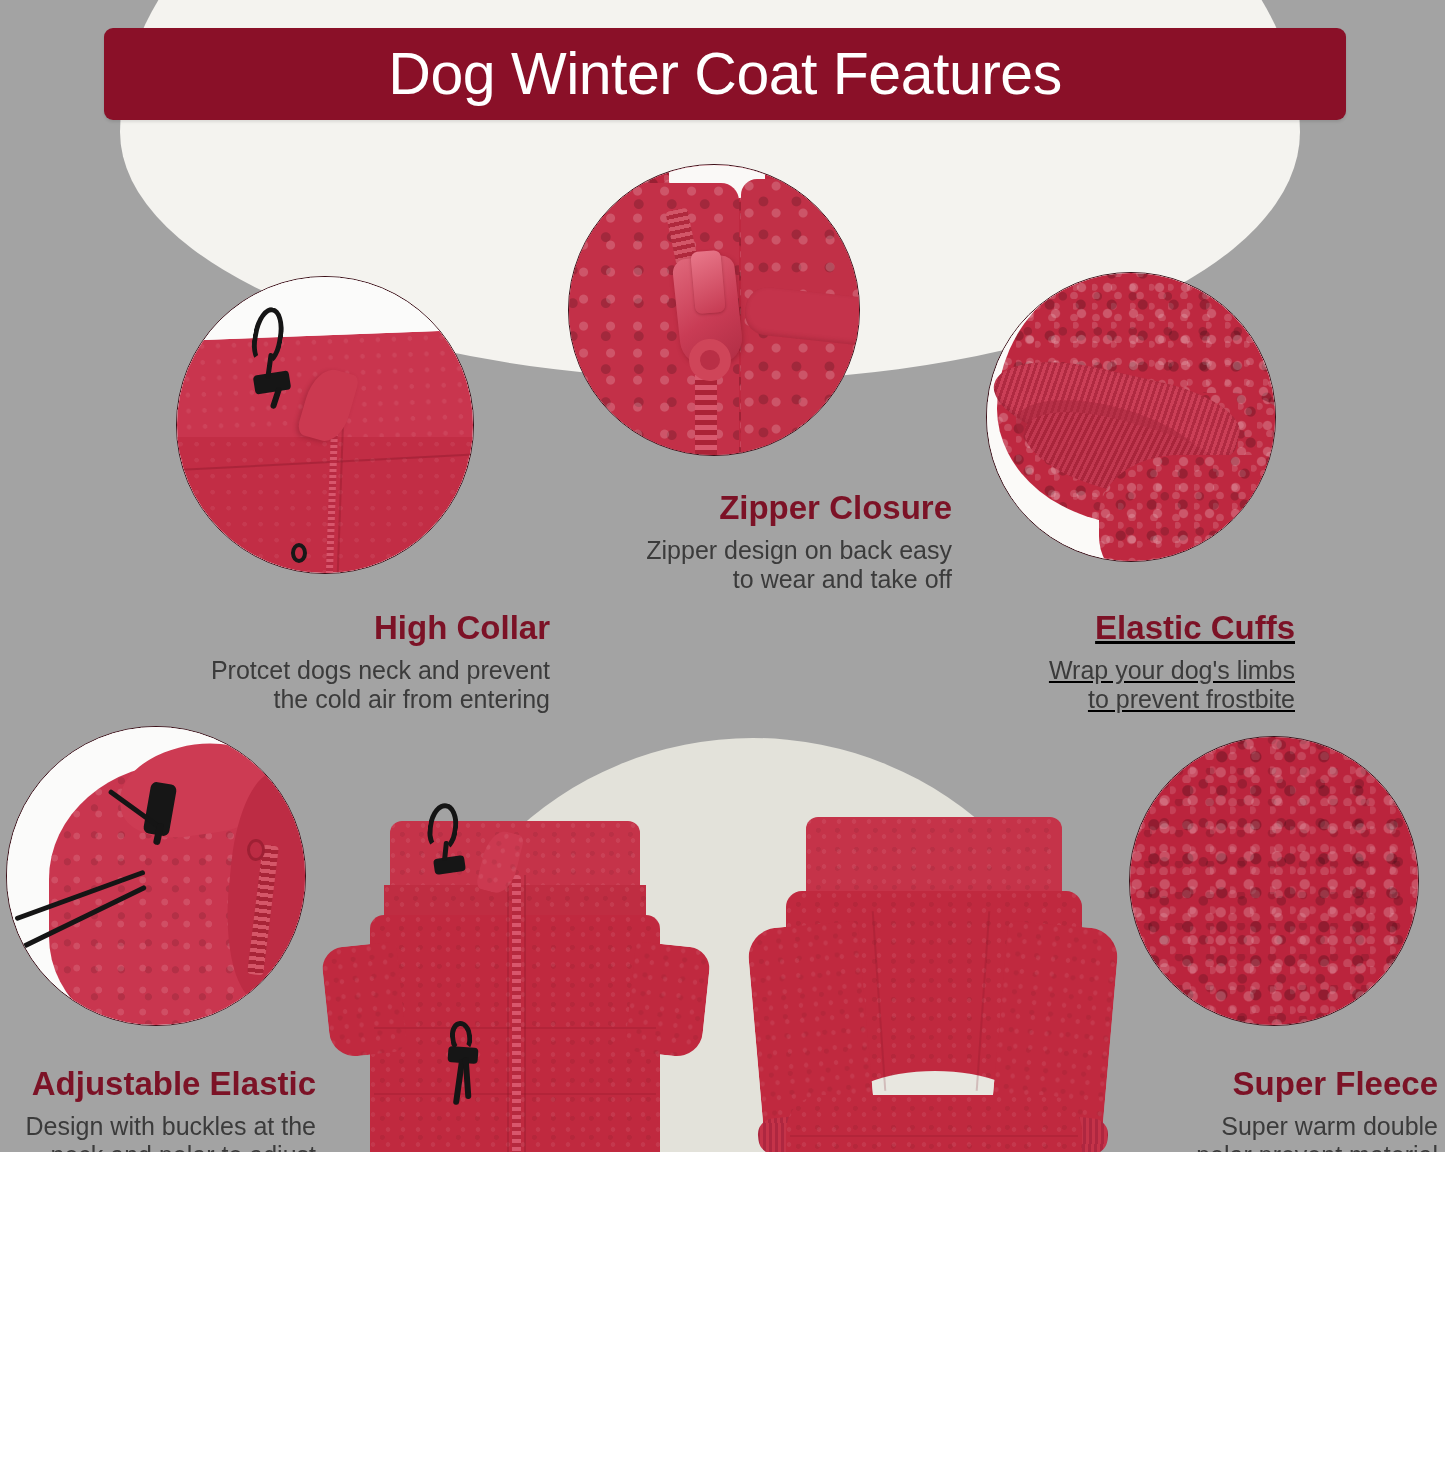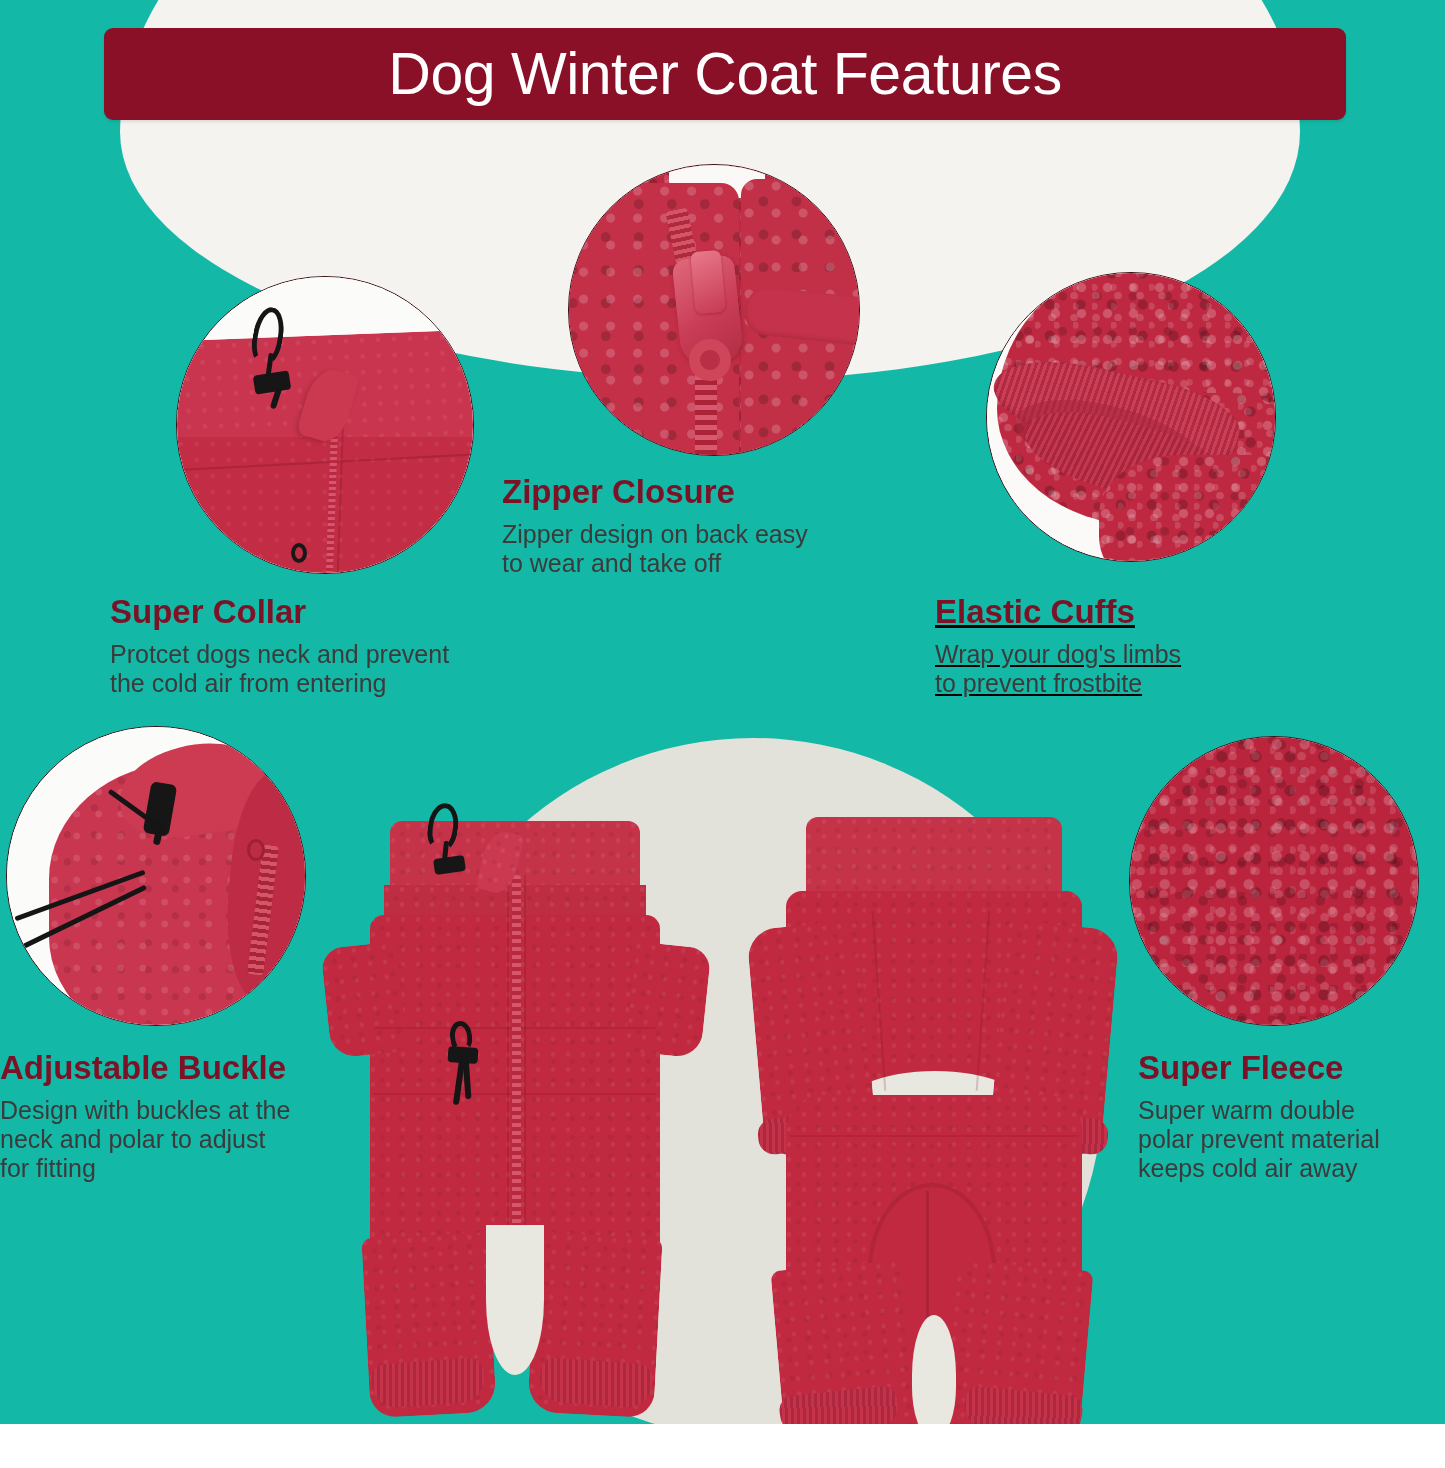--- a/index.html
+++ b/index.html
@@ -7,22 +7,22 @@
   html, body {
     width: 1445px;
     height: 1468px;
     overflow: hidden;
     background: #ffffff;
     font-family: "Liberation Sans", sans-serif;
   }
   #stage {
     position: relative;
     width: 1445px;
-    height: 1424px;
-    background: #14b8a6;
+    height: 1152px;
+    background: #a3a3a3;
     overflow: hidden;
   }
 
   
   .bg-blob-top {
     position: absolute;
     left: 120px; top: -240px;
     width: 1180px; height: 620px;
     background: #f4f3ef;
     border-radius: 50% 50% 48% 52% / 60% 60% 40% 40%;
@@ -75,21 +75,21 @@
     background-image:
       radial-gradient(circle at 25% 25%, rgba(255,255,255,0.22) 0 4px, transparent 5.2px),
       radial-gradient(circle at 70% 60%, rgba(0,0,0,0.20) 0 4.5px, transparent 5.6px),
       radial-gradient(circle at 50% 85%, rgba(255,255,255,0.16) 0 3.4px, transparent 4.4px),
       radial-gradient(circle at 88% 18%, rgba(0,0,0,0.16) 0 3.8px, transparent 4.8px),
       radial-gradient(circle at 12% 70%, rgba(255,255,255,0.14) 0 3px, transparent 4px);
     background-size: 26px 26px, 31px 31px, 22px 22px, 35px 35px, 19px 19px;
   }
 
   
-  .caption { position: absolute; z-index: 5; text-align: left; }
+  .caption { position: absolute; z-index: 5; text-align: right; margin-top: 16px; }
   .cap-title {
     color: #7c1226;
     font-weight: bold;
     font-size: 33px;
     line-height: 1.12;
     white-space: nowrap;
   }
   .cap-body {
     color: #3b3b3b;
     font-size: 25px;
@@ -266,39 +266,39 @@
                   radial-gradient(circle at 24% 26%, rgba(255,255,255,0.20) 0 4.5px, transparent 5.8px),
                   radial-gradient(circle at 70% 58%, rgba(0,0,0,0.22) 0 5px, transparent 6.2px),
                   radial-gradient(circle at 46% 84%, rgba(255,255,255,0.15) 0 3.8px, transparent 5px),
                   radial-gradient(circle at 88% 20%, rgba(0,0,0,0.17) 0 4.2px, transparent 5.4px),
                   radial-gradient(circle at 10% 66%, rgba(255,255,255,0.13) 0 3.4px, transparent 4.6px),
                   radial-gradient(circle at 58% 10%, rgba(0,0,0,0.13) 0 3.6px, transparent 4.8px);
                 background-size:28px 28px, 34px 34px, 23px 23px, 39px 39px, 20px 20px, 31px 31px;"></div>
   </div>
 
   <div class="caption" style="left:110px; top:594px; width:440px;">
-    <div class="cap-title">Super Collar</div>
+    <div class="cap-title">High Collar</div>
     <div class="cap-body">Protcet dogs neck and prevent
 the cold air from entering</div>
   </div>
 
   <div class="caption" style="left:502px; top:474px; width:450px;">
     <div class="cap-title">Zipper Closure</div>
     <div class="cap-body">Zipper design on back easy
 to wear and take off</div>
   </div>
 
   <div class="caption" style="left:935px; top:594px; width:360px;text-decoration:underline;">
     <div class="cap-title">Elastic Cuffs</div>
     <div class="cap-body">Wrap your dog's limbs
 to prevent frostbite</div>
   </div>
 
   <div class="caption" style="left:0px; top:1050px; width:316px;">
-    <div class="cap-title">Adjustable Buckle</div>
+    <div class="cap-title">Adjustable Elastic</div>
     <div class="cap-body">Design with buckles at the
 neck and polar to adjust
 for fitting</div>
   </div>
 
   <div class="caption" style="left:1138px; top:1050px; width:300px;">
     <div class="cap-title">Super Fleece</div>
     <div class="cap-body">Super warm double
 polar prevent material
 keeps cold air away</div>

